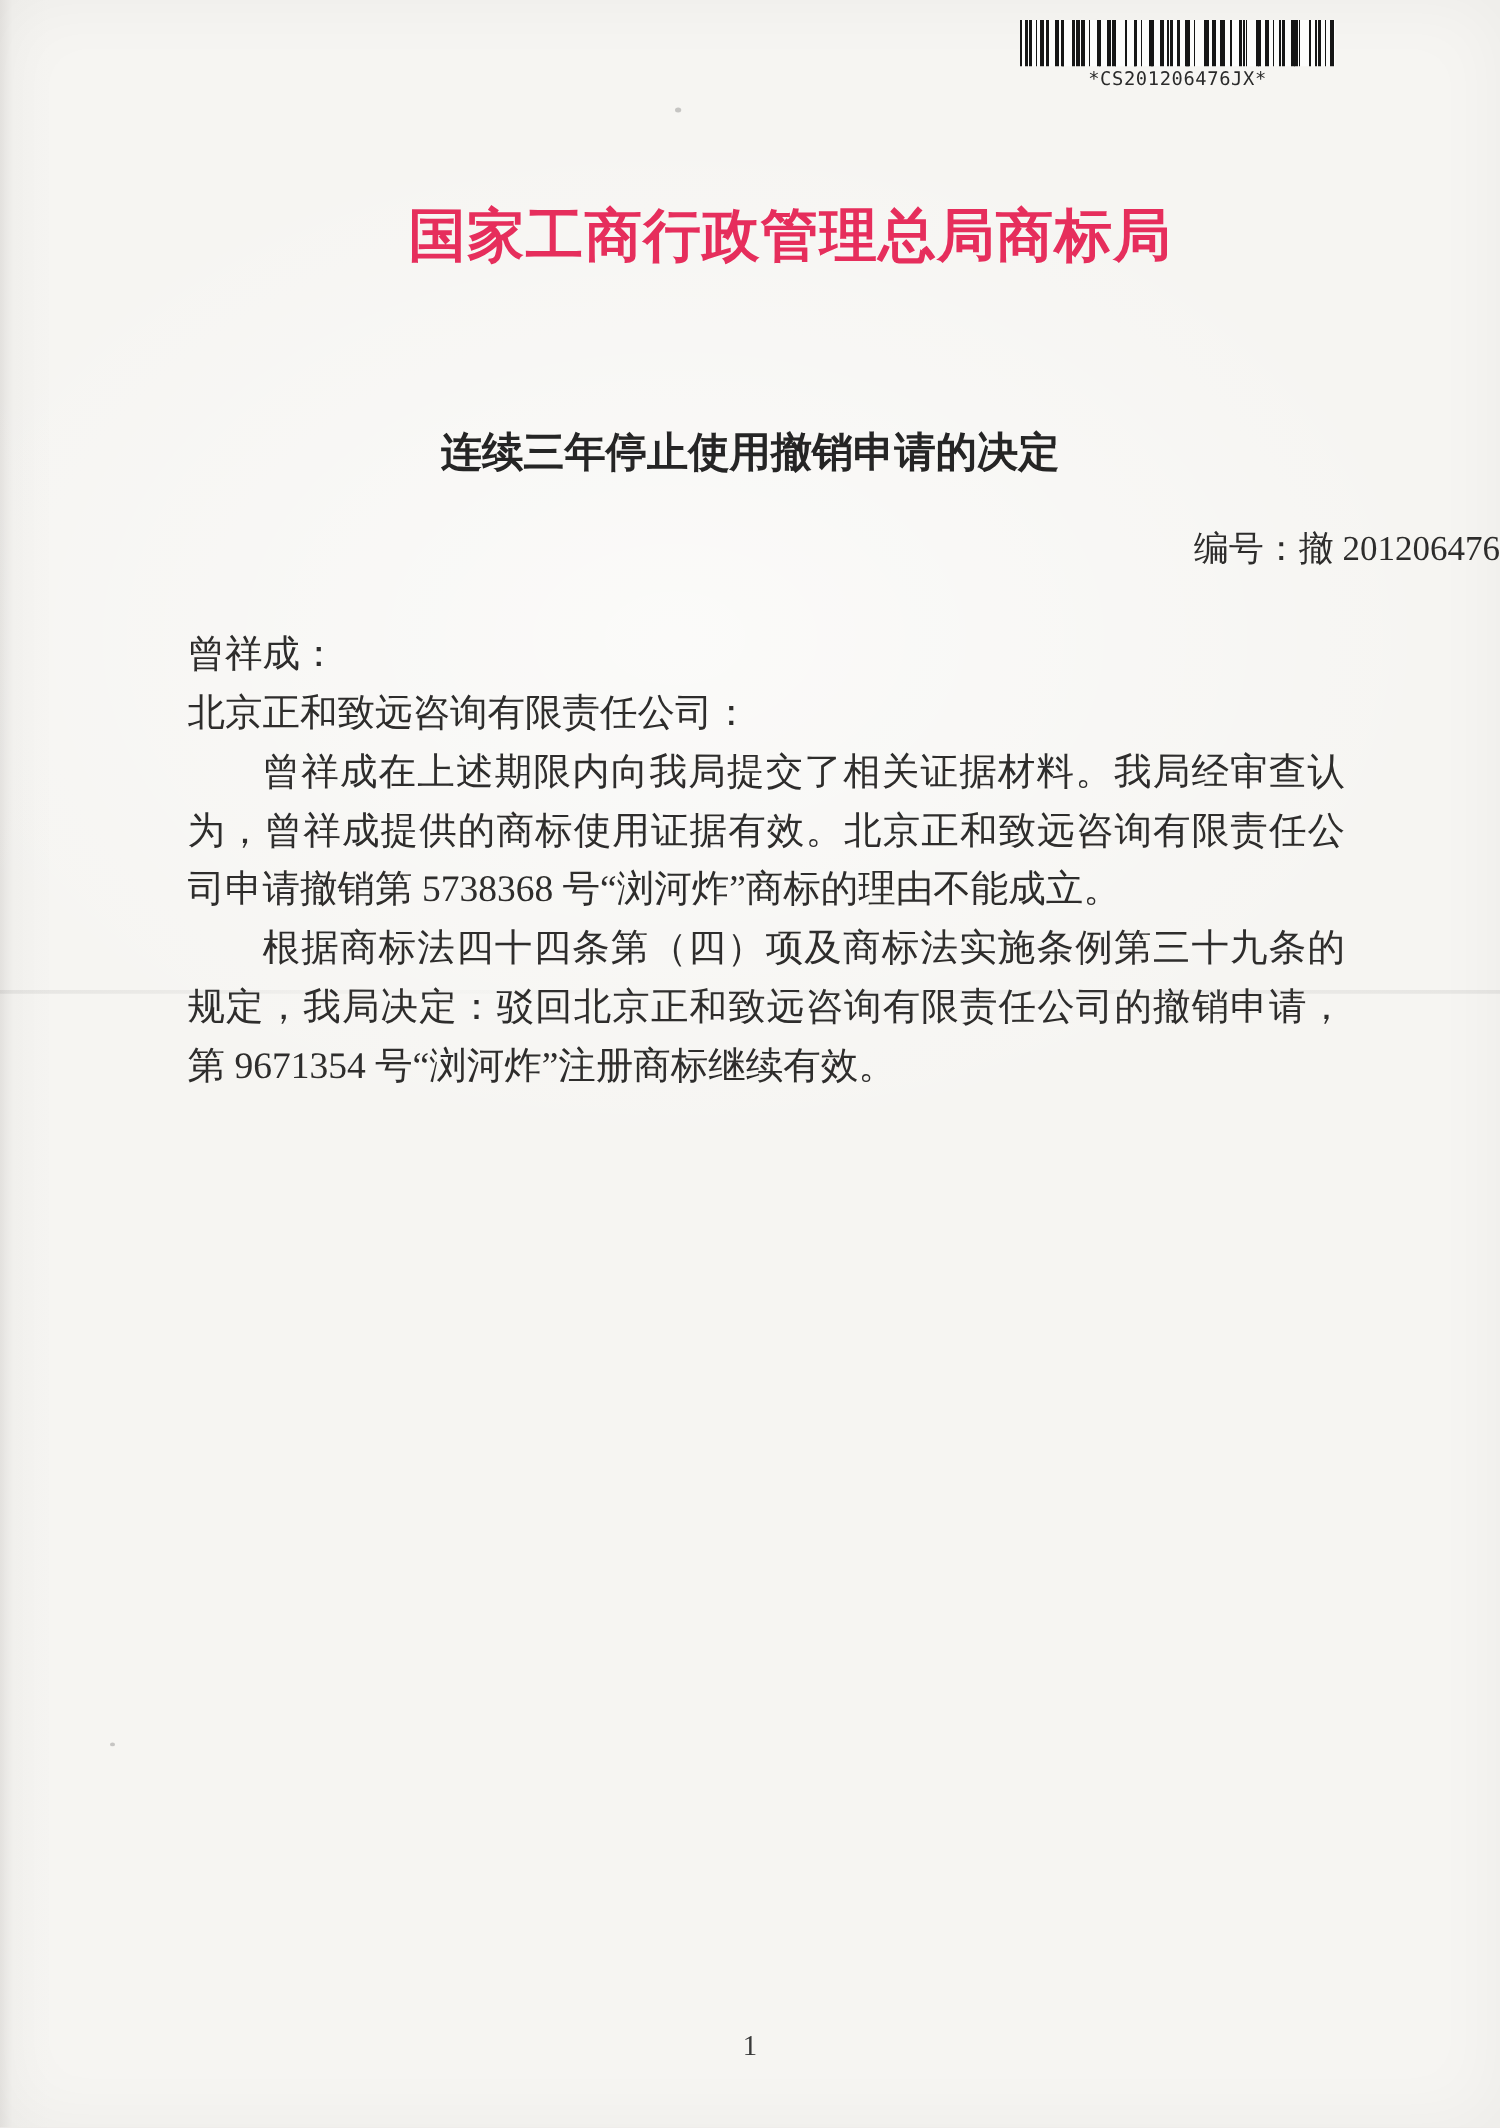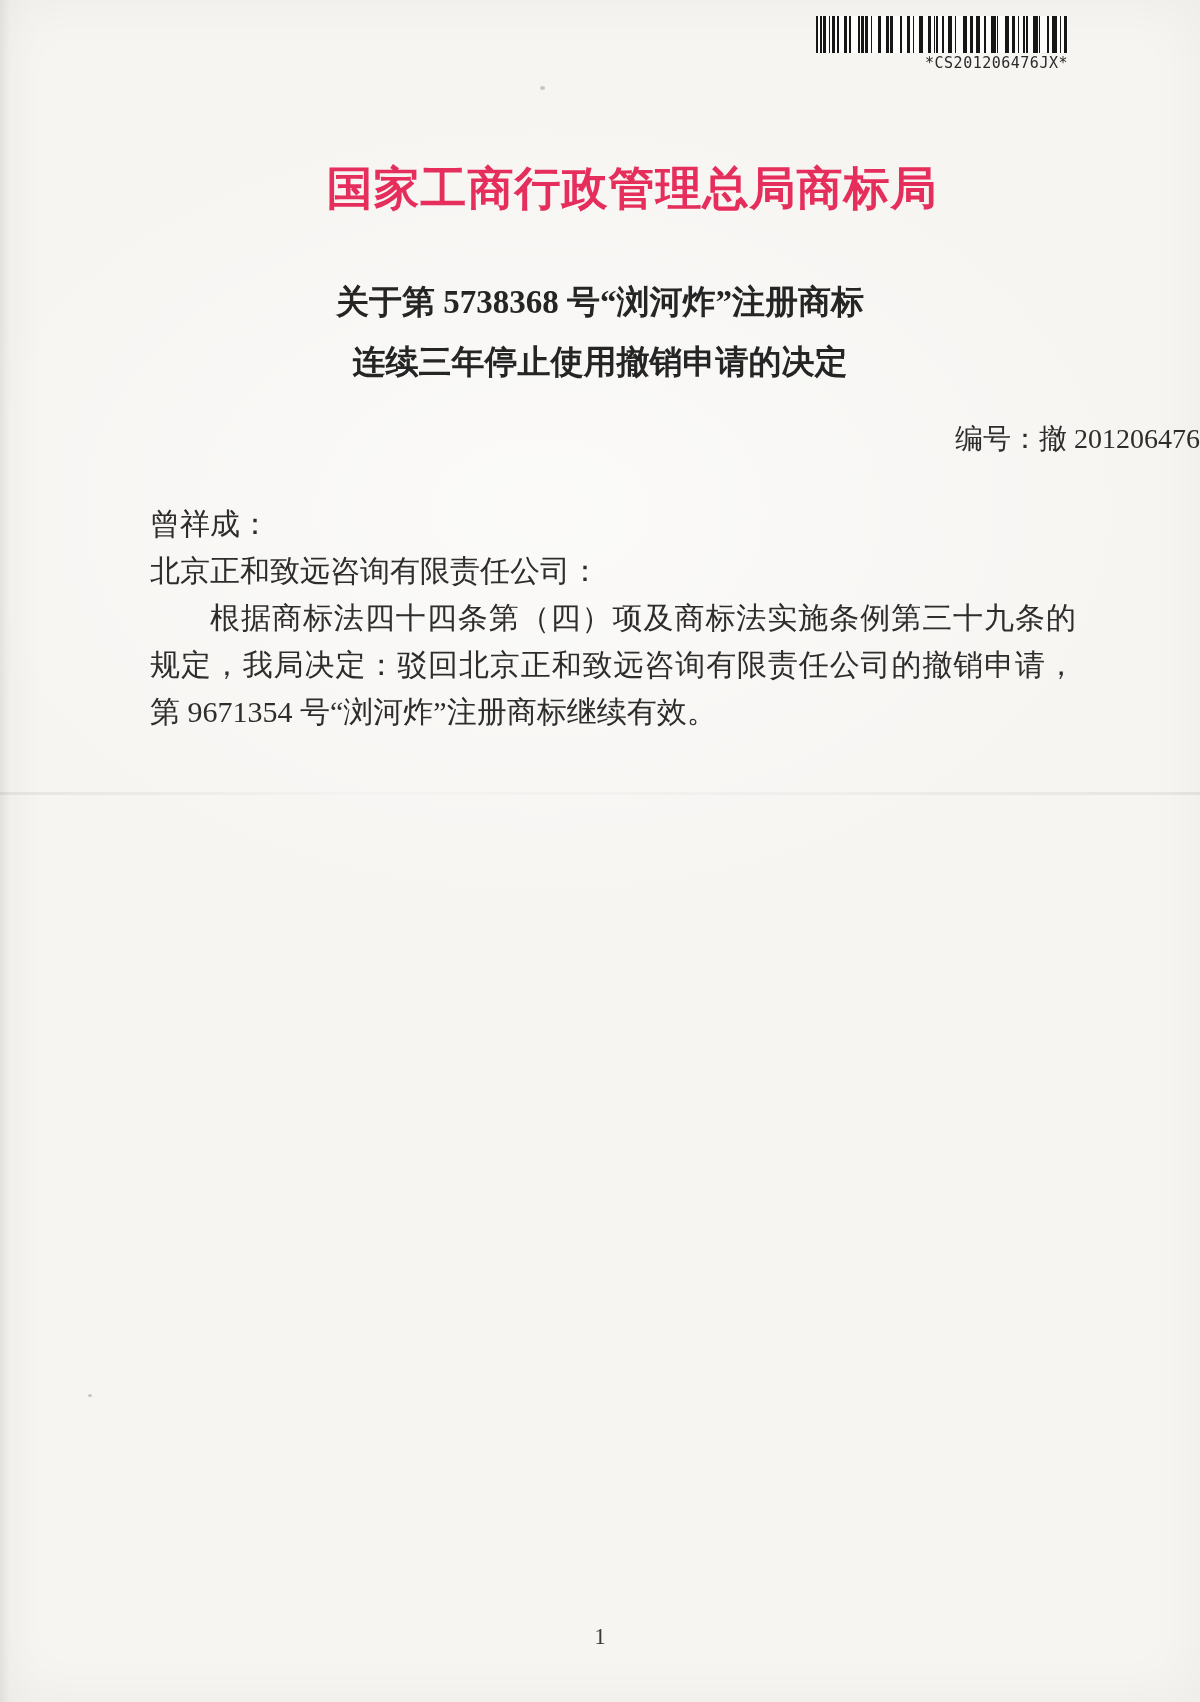--- a/index.html
+++ b/index.html
@@ -15,21 +15,21 @@
     overflow:hidden;
     font-family:"Liberation Serif","DejaVu Serif",serif;
     color:#2e2d2c;
   }
   .speck{position:absolute;background:rgba(110,110,110,0.35);border-radius:50%;}
   .fold{
     position:absolute;left:0;top:792px;width:100%;height:3px;
     background:linear-gradient(90deg, rgba(90,90,90,0.10), rgba(90,90,90,0.02) 30%, rgba(90,90,90,0.05) 70%, rgba(90,90,90,0.10));
   }
   
-  .barcode{position:absolute;top:16px;right:132px;width:252px;text-align:right;margin-left:48px;}
+  .barcode{position:absolute;top:16px;right:132px;width:252px;text-align:center;margin-left:48px;}
   .barcode .bars{
     height:37px;width:100%;
     background:
       repeating-linear-gradient(90deg, #161616 0 2px, transparent 2px 7px, #161616 7px 10px, transparent 10px 13px, #161616 13px 14px, transparent 14px 21px),
       repeating-linear-gradient(90deg, transparent 0 4px, #161616 4px 6px, transparent 6px 16px, #161616 16px 19px, transparent 19px 29px),
       #fdfdfc;
   }
   .barcode .code{
     margin-top:1px;
     font-family:"DejaVu Sans Mono","Liberation Mono",monospace;
@@ -73,27 +73,27 @@
 
 <div class="page">
 
   <div class="barcode">
     <div class="bars"></div>
     <div class="code">*CS201206476JX*</div>
   </div>
 
   <div class="agency-title">国家工商行政管理总局商标局</div>
 
-  <div class="subject1">关于第 5738368 号“浏河炸”注册商标</div>
   <div class="subject2">连续三年停止使用撤销申请的决定</div>
   <div class="doc-number">编号：撤 201206476</div>
 
   <div class="body-block">
     <p class="addr">曾祥成：</p>
     <p class="addr">北京正和致远咨询有限责任公司：</p>
+    <p>曾祥成在上述期限内向我局提交了相关证据材料。我局经审查认为，曾祥成提供的商标使用证据有效。北京正和致远咨询有限责任公司申请撤销第 5738368 号“浏河炸”商标的理由不能成立。</p>
     <p>根据商标法四十四条第（四）项及商标法实施条例第三十九条的规定，我局决定：驳回北京正和致远咨询有限责任公司的撤销申请，第 9671354 号“浏河炸”注册商标继续有效。</p>
   </div>
 
   <div class="fold"></div>
   <div class="speck" style="left:540px;top:86px;width:5px;height:4px;"></div>
   <div class="speck" style="left:88px;top:1394px;width:4px;height:3px;"></div>
 
   <div class="page-number">1</div>
 
 </div>

